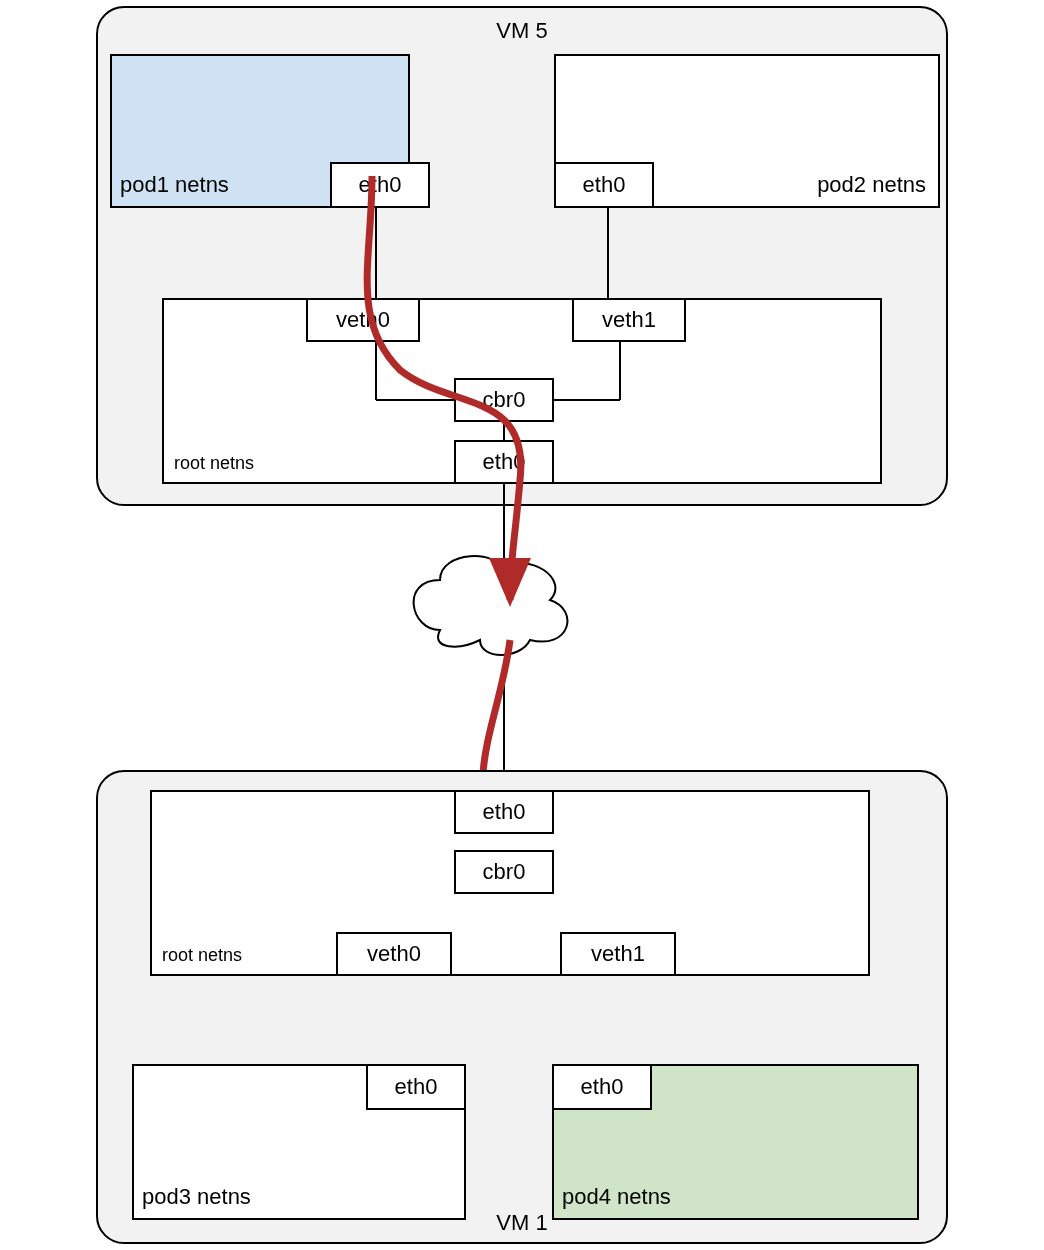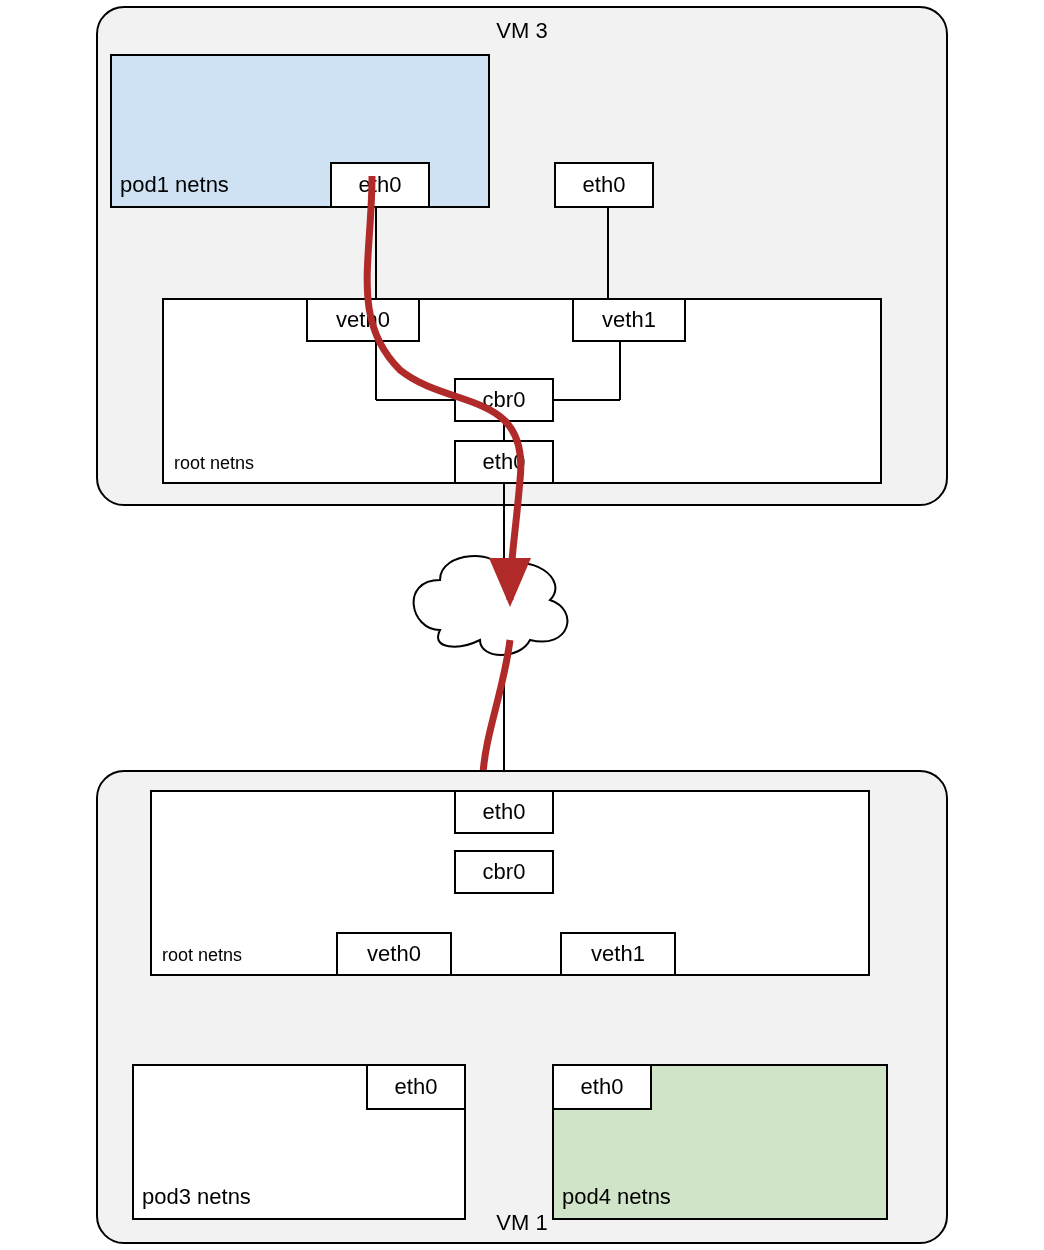--- a/index.html
+++ b/index.html
@@ -32,24 +32,24 @@
   .vm1 .vm-title { top: 10px; }
   
   .vm2 { left: 96px; top: 770px; width: 852px; height: 474px; }
   .vm2 .vm-title { bottom: 6px; }
 
   .pod-box {
     position: absolute;
     border: 2px solid #000;
     background: #ffffff;
   }
-  .pod1 { left: 110px; top: 54px; width: 380px; height: 154px; background: #cfe2f3; }
+  .pod1 { left: 110px; top: 54px; width: 300px; height: 154px; background: #cfe2f3; }
   .pod2 { left: 554px; top: 54px; width: 386px; height: 154px; }
   .pod3 { left: 132px; top: 1064px; width: 334px; height: 156px; text-decoration: underline; }
-  .pod4 { left: 552px; top: 1064px; width: 336px; height: 156px; background: #d0e5c8; }
+  .pod4 { left: 552px; top: 1064px; width: 367px; height: 156px; background: #d0e5c8; }
 
   .pod-label {
     position: absolute;
     font-size: 22px;
     bottom: 8px;
   }
   .pod1 .pod-label { left: 8px; }
   .pod2 .pod-label { right: 12px; }
   .pod3 .pod-label { left: 8px; }
   .pod4 .pod-label { left: 8px; }
@@ -74,28 +74,31 @@
   
   svg.lines { position:absolute; inset:0; width:100%; height:100%; pointer-events:none; }
 
 </style>
 </head>
 <body>
 
 <div class="diagram">
 
   <div class="vm-box vm1">
-    <div class="vm-title">VM 3</div>
+    <div class="vm-title">VM 5</div>
   </div>
 
   <div class="pod-box pod1">
     <div class="pod-label">pod1 netns</div>
   </div>
   <div class="small-box" style="left:330px; top:162px; width:100px; height:46px;">eth0</div>
 
+  <div class="pod-box pod2">
+    <div class="pod-label">pod2 netns</div>
+  </div>
   <div class="small-box" style="left:554px; top:162px; width:100px; height:46px;">eth0</div>
 
   <div class="root1">
     <div class="root-label">root netns</div>
   </div>
   <div class="small-box" style="left:306px; top:298px; width:114px; height:44px;">veth0</div>
   <div class="small-box" style="left:572px; top:298px; width:114px; height:44px;">veth1</div>
   <div class="small-box" style="left:454px; top:378px; width:100px; height:44px;">cbr0</div>
   <div class="small-box" style="left:454px; top:440px; width:100px; height:44px;">eth0</div>
 

